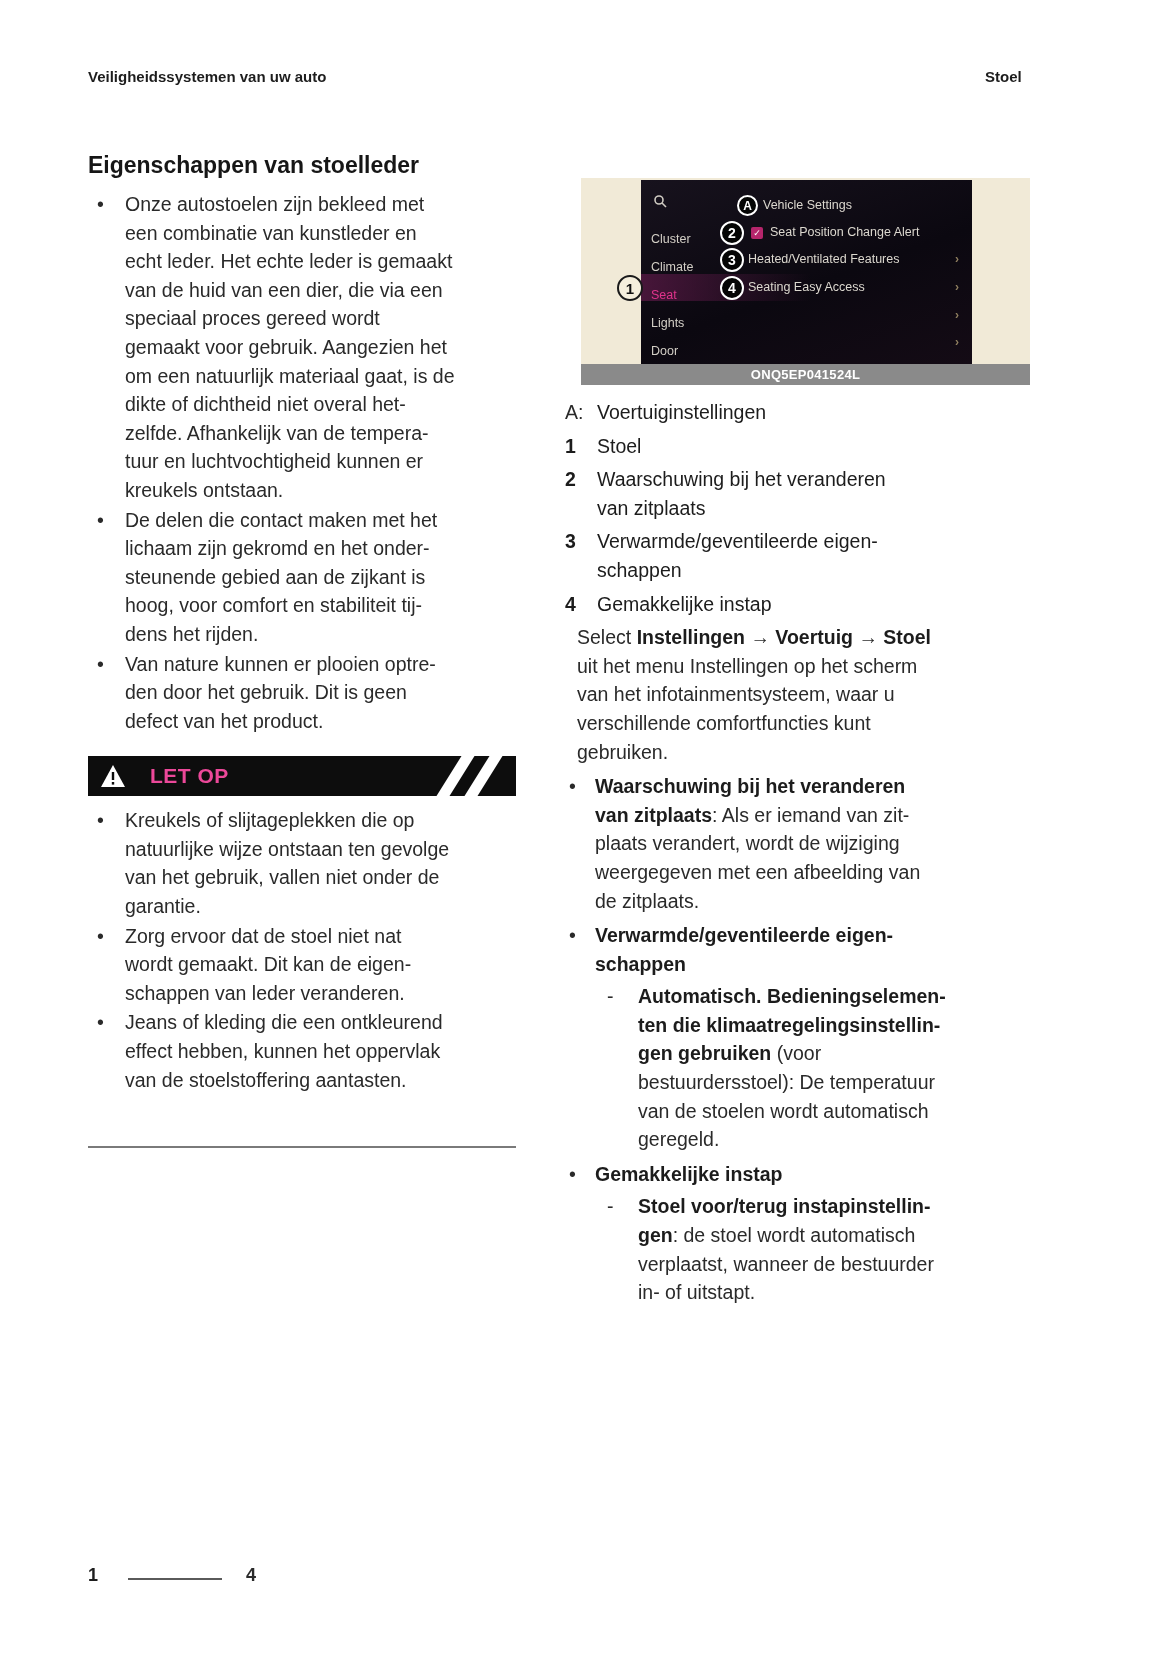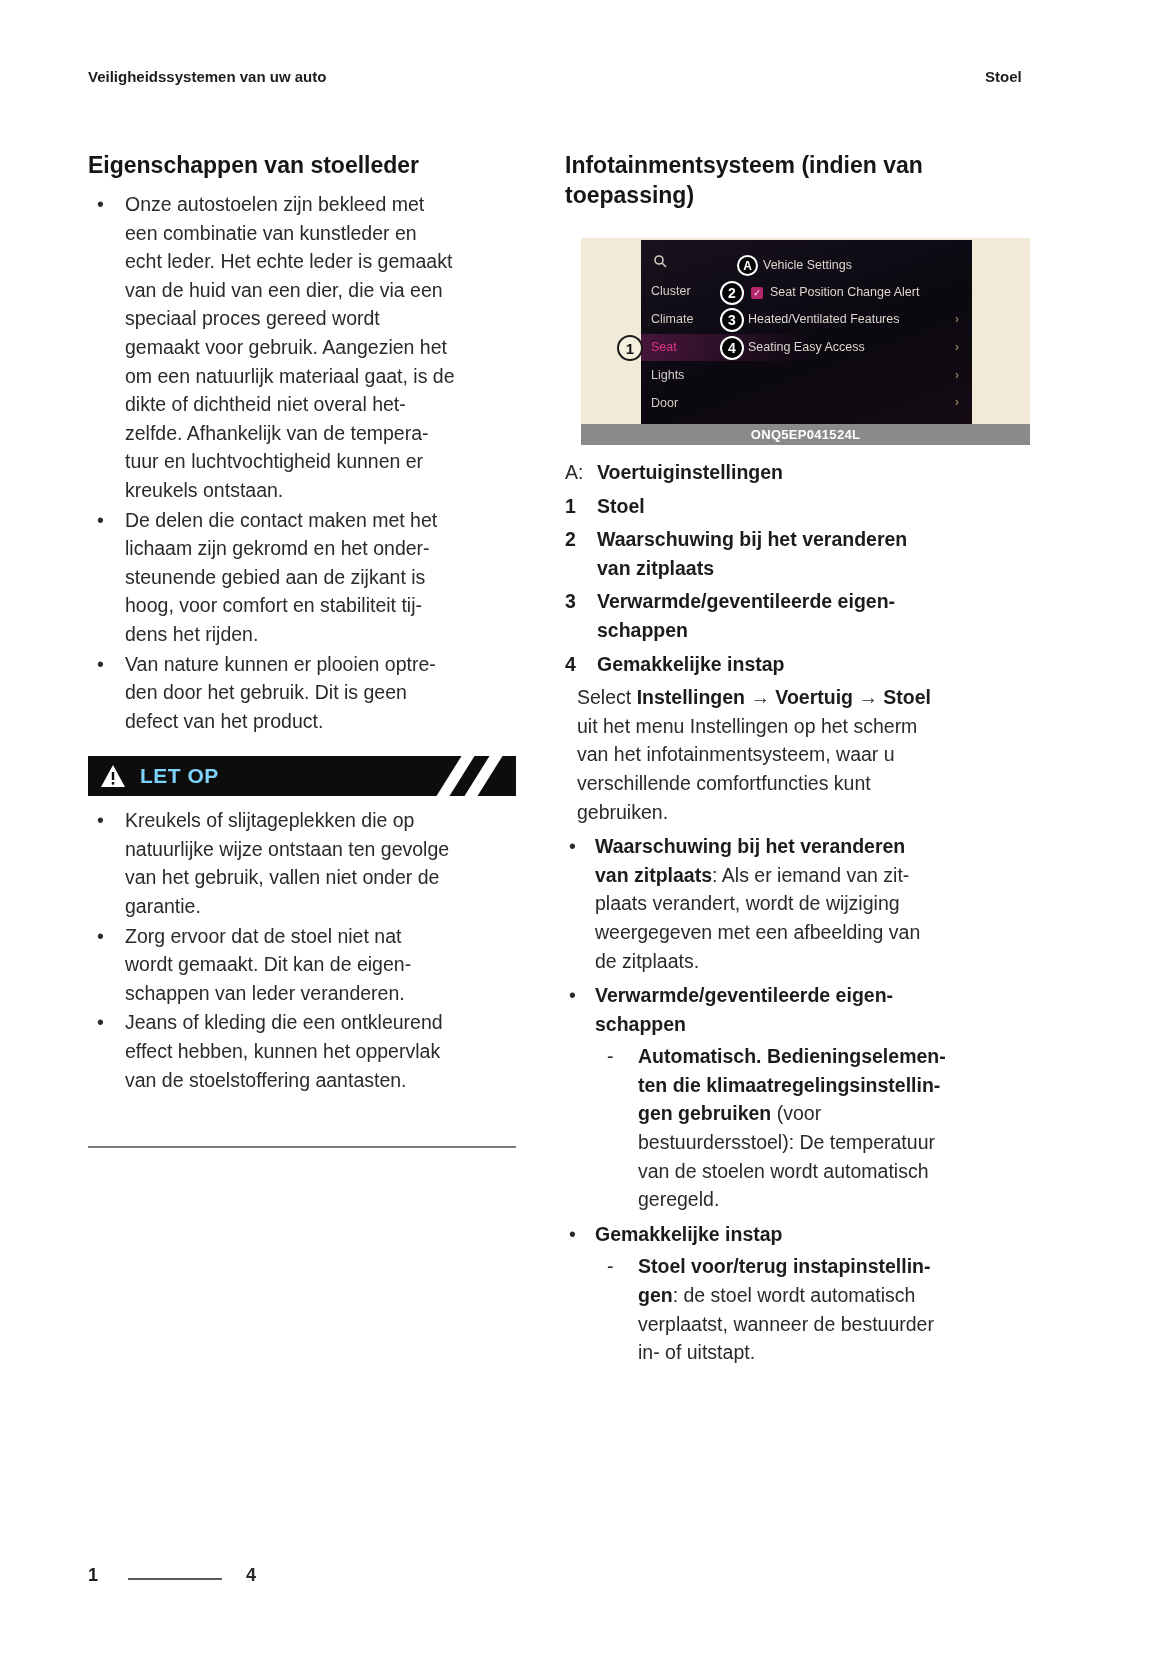--- a/index.html
+++ b/index.html
@@ -18,32 +18,32 @@
 
   .blist{margin:0;padding:0;list-style:none;}
   .blist li{position:relative;padding-left:37px;margin:0 0 1px 0;font-size:19.5px;line-height:28.6px;color:#2a2a2a;}
   .blist li::before{content:"•";position:absolute;left:9px;top:0;}
   .t{white-space:pre-line;}
   .b{font-weight:bold;color:#1c1c1c;}
 
   
   .caution{position:relative;height:40px;background:#0d0d0d;margin:21px 0 10px 0;display:flex;align-items:center;overflow:hidden;}
   .caution .warn{margin:0 14px 0 12px;display:flex;}
-  .caution .label{color:#7dd3fc;font-weight:bold;font-size:21px;letter-spacing:.5px;}
+  .caution .label{color:#ec4899;font-weight:bold;font-size:21px;letter-spacing:.5px;margin-left:10px;}
   .stripe{position:absolute;top:-6px;height:52px;width:13px;background:#ffffff;transform:skewX(-32deg);}
   .stripe.s1{right:54px;}
   .stripe.s2{right:26px;}
 
   .endrule{border:none;border-top:2px solid #7a7a7a;margin:52px 0 0 0;width:428px;}
 
   
   .figure{position:relative;width:449px;height:186px;margin:28px 0 0 16px;background:#f1ead7;}
   .screen{position:absolute;left:60px;top:2px;width:331px;height:184px;
           background:linear-gradient(160deg,#17121d 0%,#0b0810 55%,#140b15 100%);}
-  .sb-item{position:absolute;left:10px;font-size:12.5px;color:#d3cfc6;line-height:15px;}
+  .sb-item{position:absolute;left:10px;font-size:12.5px;color:#d3cfc6;line-height:15px;margin-top:8px;}
   .sb-item.active{color:#e0338c;}
   .seat-hilite{position:absolute;left:0;top:94px;width:170px;height:27px;
                background:linear-gradient(90deg,rgba(90,25,70,.75),rgba(90,25,70,0));}
   .pn-item{position:absolute;font-size:12.5px;color:#dcd8cf;line-height:15px;}
   .chev{position:absolute;left:314px;font-size:12px;color:#8f7f5f;line-height:12px;}
   .chev::before{content:"›";font-weight:bold;}
   .search{position:absolute;left:12px;top:14px;}
   .checkbox{position:absolute;left:110px;top:47px;width:12px;height:12px;background:#b5256b;
             border-radius:2px;color:#fff;font-size:9px;line-height:12px;text-align:center;}
   .checkbox::before{content:"✓";}
@@ -52,21 +52,21 @@
   .badge.dark{background:#050505;border:2px solid #ffffff;color:#ffffff;}
   .badge.light{background:#f5efdd;border:2px solid #1a1a1a;color:#111111;}
   .caption-bar{width:449px;height:21px;margin-left:16px;background:#8a8a8a;color:#ffffff;
                font-size:13px;font-weight:bold;letter-spacing:.3px;display:flex;align-items:center;justify-content:center;}
 
   
   .legend{margin:13px 0 0 0;}
   .legend-row{display:flex;margin:0 0 5px 0;font-size:19.5px;line-height:28.6px;}
   .legend-row .pfx{width:32px;flex:none;color:#2a2a2a;}
   .legend-row .pfx.bold{font-weight:bold;color:#1c1c1c;}
-  .legend-row .txt{font-weight:bold;color:#1c1c1c;}
+  .legend-row .txt{font-weight:normal;color:#1c1c1c;}
 
   .para{margin:2px 0 0 12px;font-size:19.5px;line-height:28.6px;color:#2a2a2a;}
 
   .fb{position:relative;padding-left:30px;margin:6px 0 0 0;font-size:19.5px;line-height:28.6px;color:#2a2a2a;}
   .fb::before{content:"•";position:absolute;left:4px;top:0;}
   .sub{position:relative;padding-left:73px;margin:4px 0 0 0;font-size:19.5px;line-height:28.6px;color:#2a2a2a;}
   .sub .dash{position:absolute;left:42px;top:0;}
 
   
   .ft-chapter{position:absolute;left:88px;top:1565px;font-size:18px;font-weight:bold;color:#1d1d1d;}
@@ -128,22 +128,20 @@
 schappen van leder veranderen.</span></li>
       <li><span class="t">Jeans of kleding die een ontkleurend
 effect hebben, kunnen het oppervlak
 van de stoelstoffering aantasten.</span></li>
     </ul>
 
     <hr class="endrule">
   </div>
 
   <div class="col-right">
-    <h2 class="sect">Infotainmentsysteem (indien van
-toepassing)</h2>
 
     <div class="figure">
       <div class="screen">
         <span class="search">
           <svg width="15" height="15" viewBox="0 0 15 15">
             <circle cx="6" cy="6" r="4" fill="none" stroke="#cfcbc2" stroke-width="1.6"></circle>
             <line x1="9" y1="9" x2="13" y2="13" stroke="#cfcbc2" stroke-width="1.6"></line>
           </svg>
         </span>
         <span class="seat-hilite"></span>

